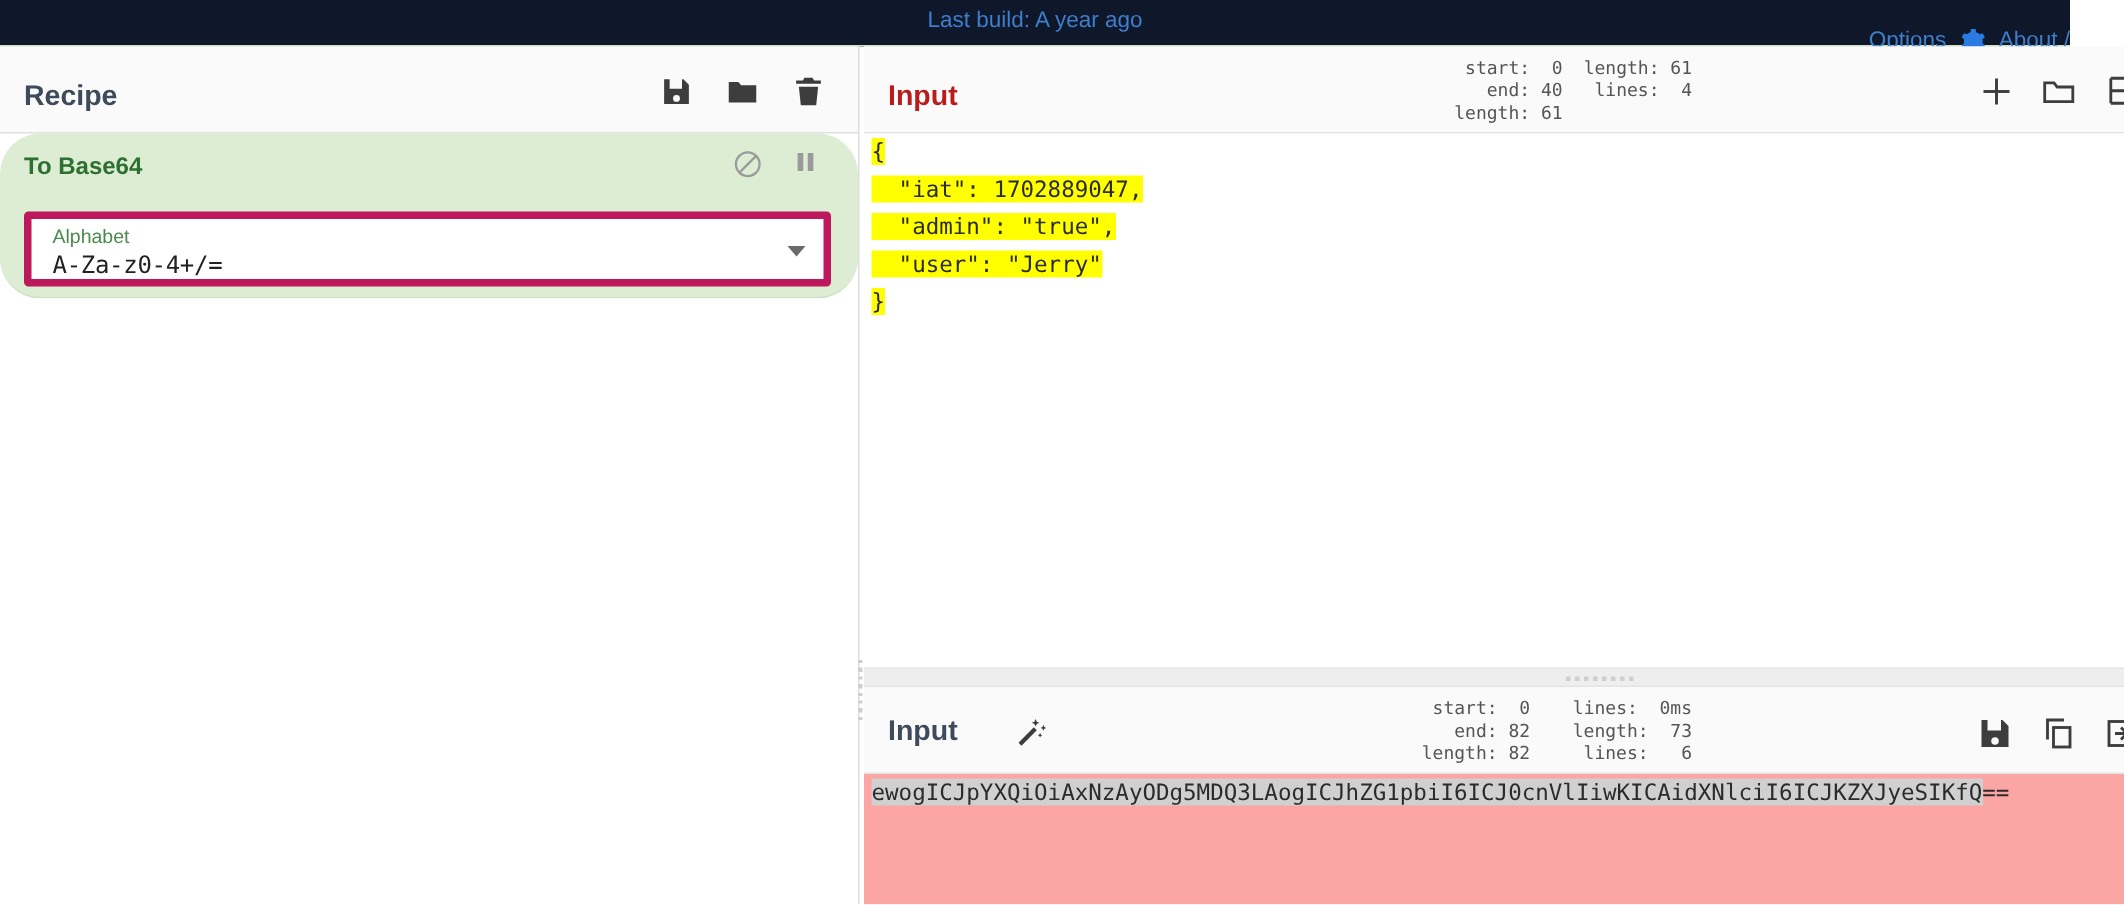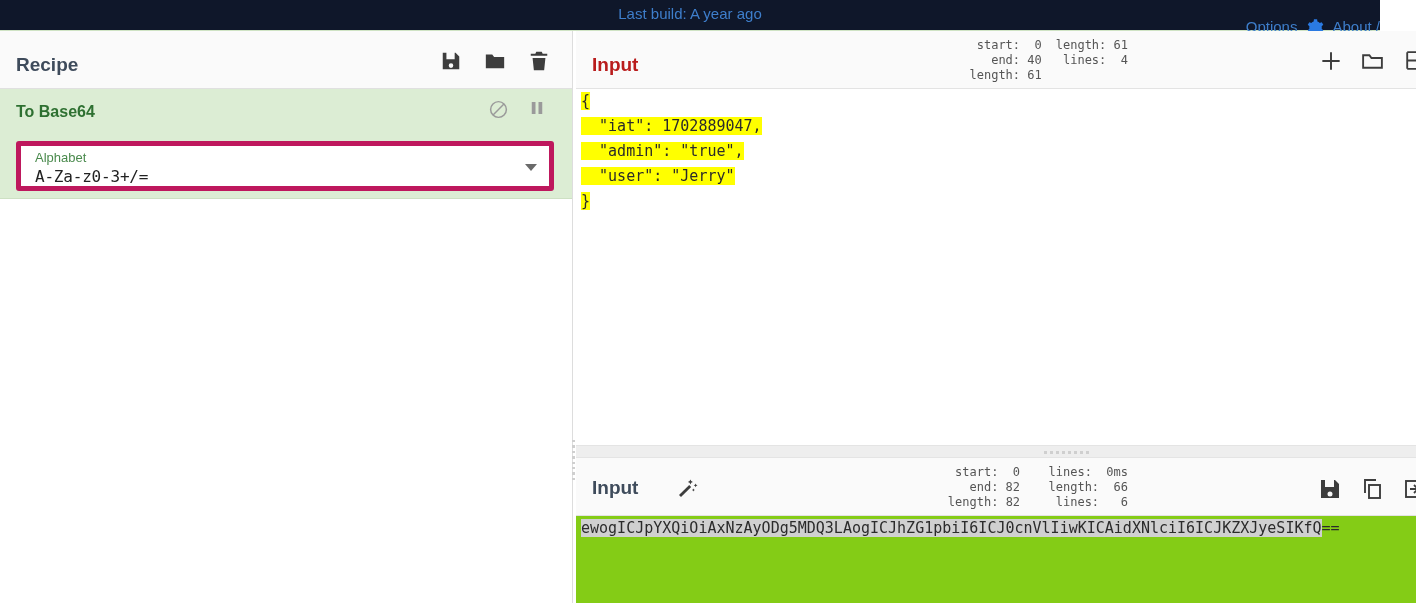--- a/index.html
+++ b/index.html
@@ -97,20 +97,21 @@
   .icn svg { display:block; }
 
   
   .operation {
     position: relative;
     background: #dcedd4;
     border-bottom: 1px solid #cde0c3;
     padding: 0 0 14px 0;
     height: 110px;
     box-sizing: border-box;
+    border-radius: 27px;
   }
   .op-title {
     position: absolute;
     left: 16px;
     top: 14px;
     font-size: 16px;
     font-weight: bold;
     color: #2e7031;
   }
   .op-icons {
@@ -302,21 +303,21 @@
     top: 18px;
     width: 24px; height: 24px;
     color: #3d3d3d;
   }
   .output-area {
     position: absolute;
     left: 0;
     top: 58px;
     right: 0;
     bottom: 0;
-    background: #84cc16;
+    background: #fca5a5;
     overflow: hidden;
   }
   .out-text {
     font-family: "DejaVu Sans Mono", monospace;
     font-size: 15px;
     line-height: 24px;
     padding-left: 5px;
     white-space: pre;
     color: #2b2b2b;
   }
@@ -384,21 +385,21 @@
         <span class="icn">
           <svg viewBox="0 0 24 24" width="18" height="18" fill="#9a9a9a">
             <rect x="5" y="4" width="5" height="16"></rect>
             <rect x="14" y="4" width="5" height="16"></rect>
           </svg>
         </span>
       </div>
 
       <div class="op-arg">
         <div class="arg-label">Alphabet</div>
-        <div class="arg-value">A-Za-z0-3+/=</div>
+        <div class="arg-value">A-Za-z0-4+/=</div>
         <div class="arg-caret"></div>
       </div>
     </div>
 
     <div class="recipe-body"></div>
   </div>
 
   <div class="hairline-left"></div>
 
   <div class="vsplit">
@@ -483,21 +484,21 @@
       </span>
 
       <div class="io-meta" style="right:288px;">
         <div class="meta-col">
           <div>start:  0</div>
           <div>  end: 82</div>
           <div>length: 82</div>
         </div>
         <div class="meta-col">
           <div>  lines:  0ms</div>
-          <div>length:  66</div>
+          <div>length:  73</div>
           <div> lines:   6</div>
         </div>
       </div>
 
       <div class="io-icons" style="right:-8px; top:19px;">
         <span class="icn">
           <svg viewBox="0 0 24 24" width="24" height="24" fill="#3d3d3d">
             <path d="M3 3h14l4 4v14H3V3zm4 0v7h9V3H7zm5 11.5a2.5 2.5 0 1 0 0 5 2.5 2.5 0 0 0 0-5z"></path>
           </svg>
         </span>

